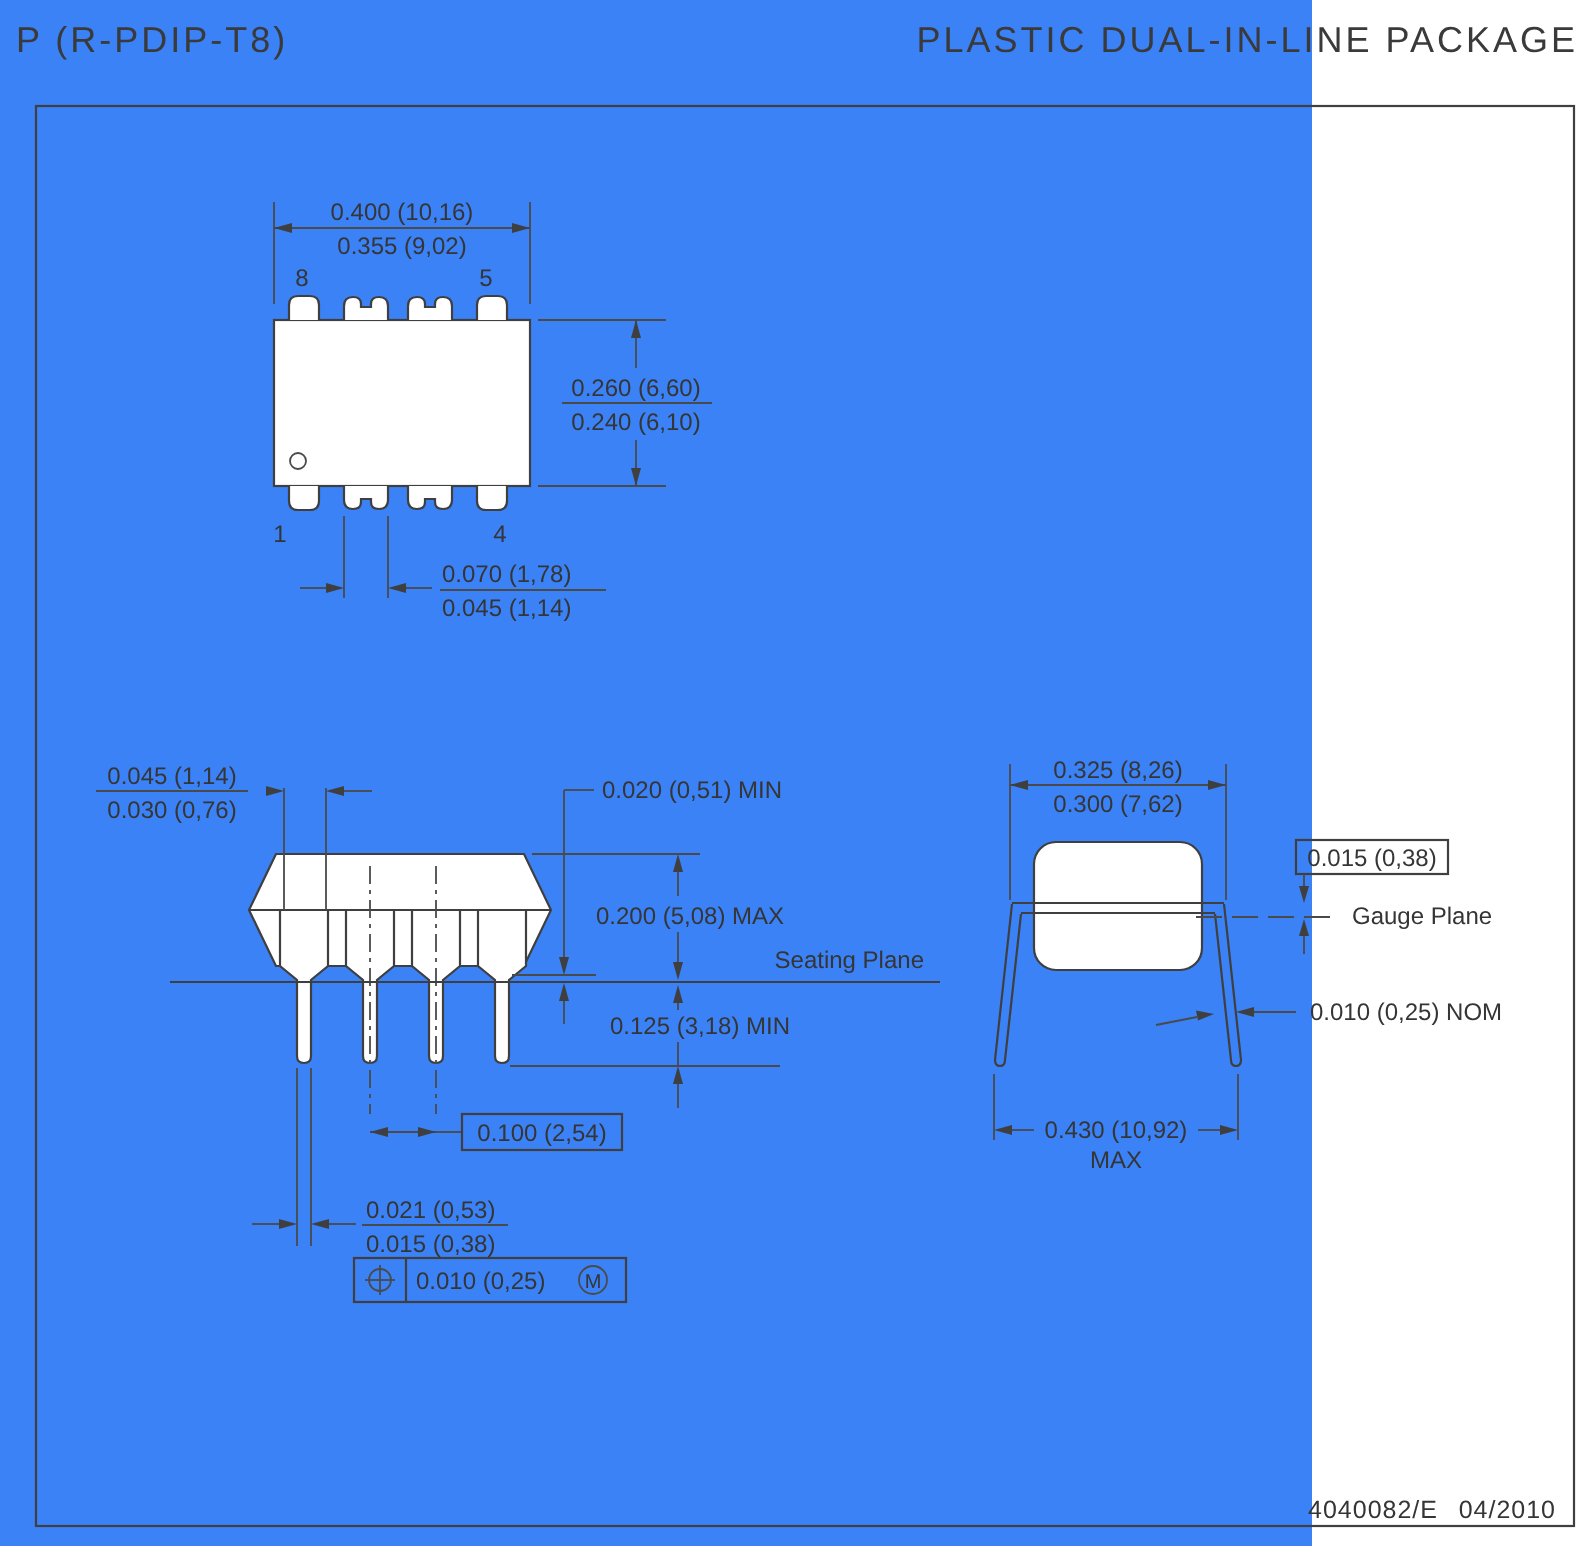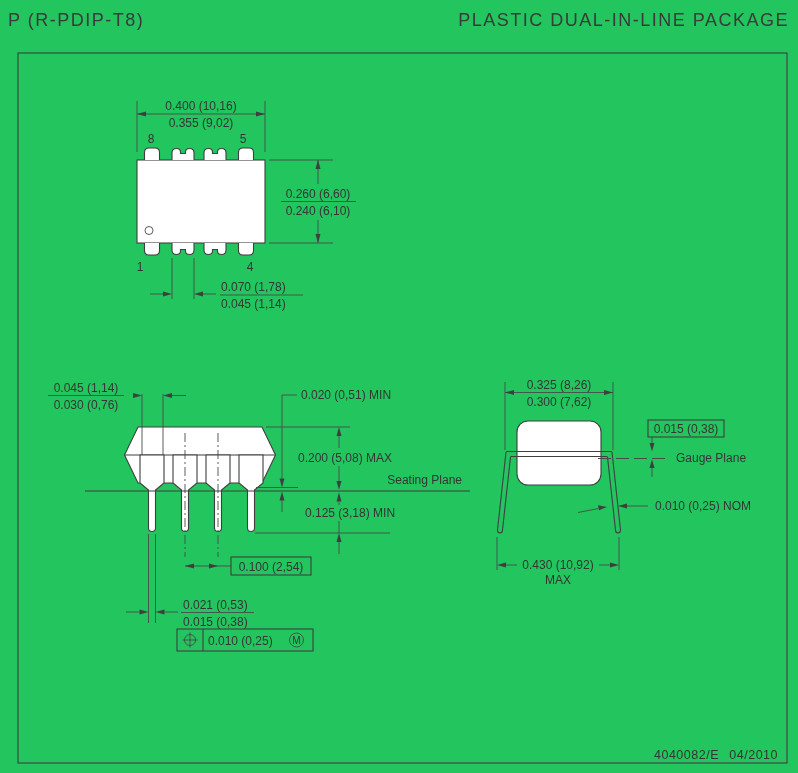--- a/index.html
+++ b/index.html
@@ -1,16 +1,16 @@
 <!DOCTYPE html>
 <html><head>
 <meta charset="utf-8">
 <style>
   html,body{margin:0;padding:0;background:#ffffff;}
-  .page{position:relative;width:798px;height:773px;background:#22c55e;
+  .page{position:relative;width:656px;height:773px;background:#3b82f6;
         font-family:"Liberation Sans", sans-serif;}
   svg{position:absolute;left:0;top:0;}
   svg text{fill:#353535;font-family:"Liberation Sans", sans-serif;font-size:12px;}
   .hdr{font-size:18px;letter-spacing:1.5px;fill:#3a3a3a;}
   .ftr{font-size:12.5px;letter-spacing:0.5px;}
   .ln{stroke:#3f3f3f;stroke-width:1.1;fill:none;}
   .thin{stroke:#4a4a4a;stroke-width:0.9;fill:none;}
   .shape{stroke:#3f3f3f;stroke-width:1.1;fill:#ffffff;}
   .ah{fill:#3f3f3f;stroke:none;}
   .cl{stroke:#4a4a4a;stroke-width:0.9;fill:none;stroke-dasharray:9 3 2 3;}

